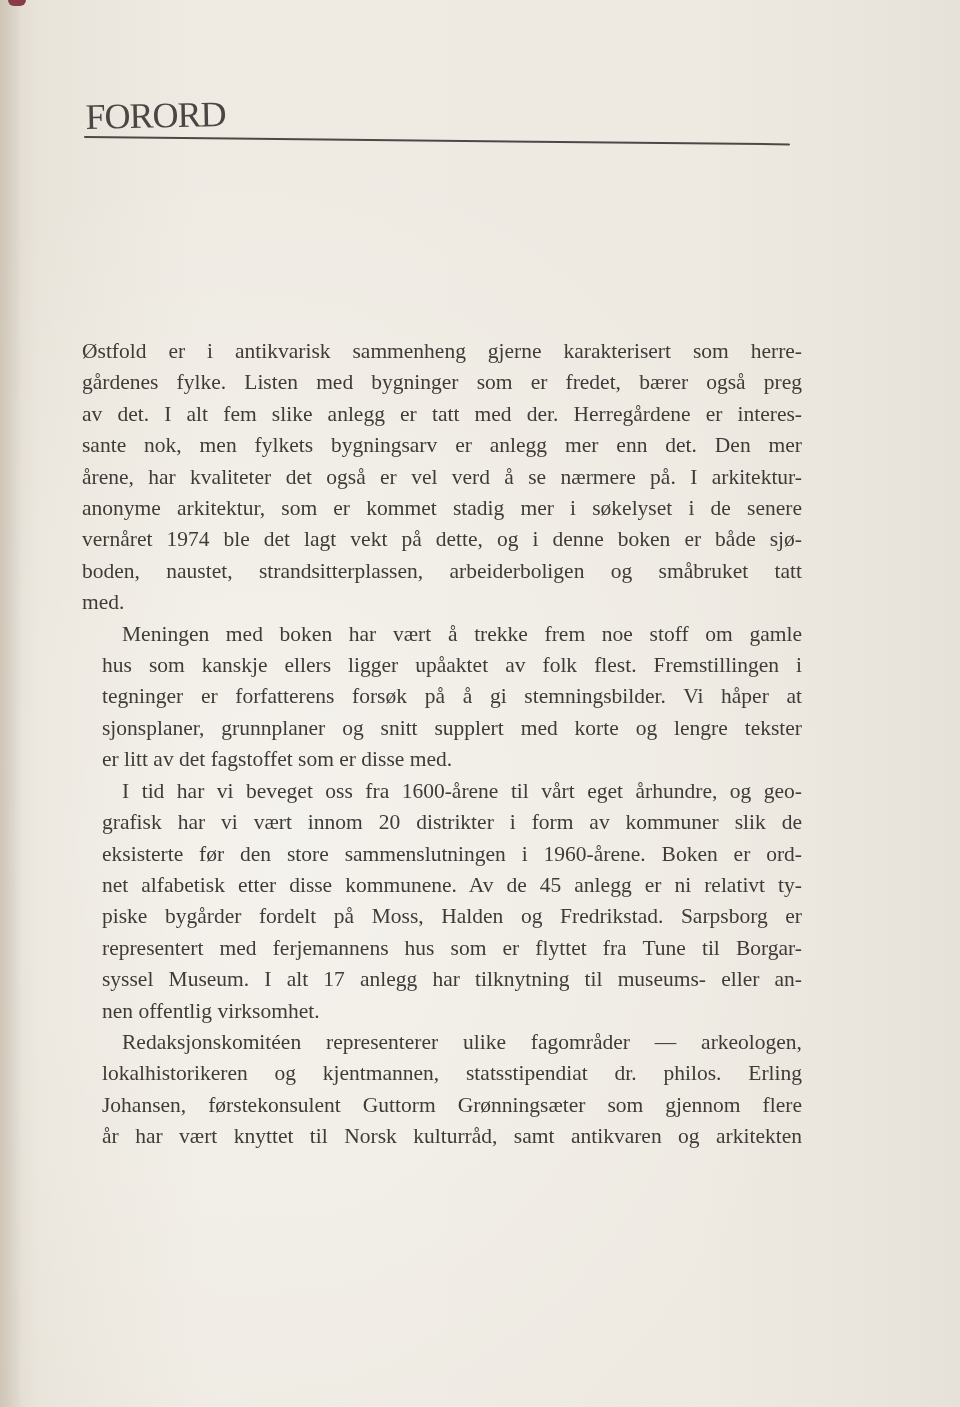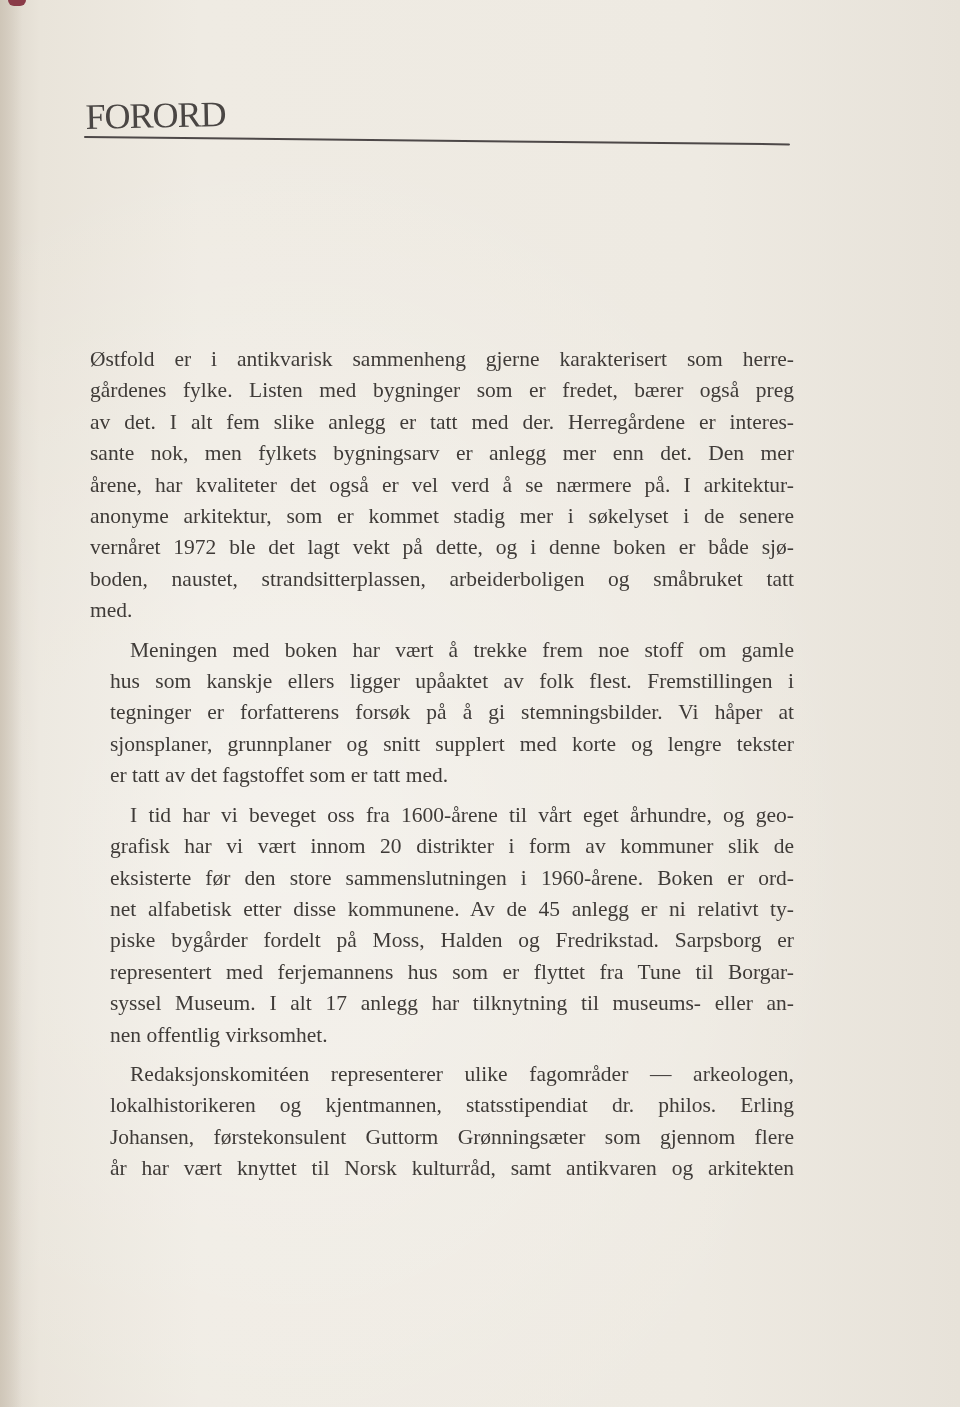--- a/index.html
+++ b/index.html
@@ -32,21 +32,21 @@
   .title-rule {
     position: absolute; left: 0; top: 40px; width: 706px; height: 2px;
     background: #4d4848; border-radius: 1px;
     transform: rotate(0.6deg); transform-origin: left center;
   }
   .body-text {
     position: absolute; left: 82px; top: 336px; width: 720px;
     font-size: 21.5px; line-height: 31.4px; color: #3f3b38;
     text-align: justify;
   }
-  .para { margin: 8px; text-indent: 0; }
+  .para { margin: 0; text-indent: 0; }
   .para.indent { text-indent: 20px; }
   .line { display: block; text-align: justify; text-align-last: justify; white-space: nowrap; }
   .line.last { text-align-last: left; }
   .para.indent .line:first-child { padding-left: 20px; }
 </style>
 </head>
 <body>
 
 <div class="page">
   <div class="page-edge"></div>
@@ -58,30 +58,30 @@
   </div>
 
   <div class="body-text" id="body-text">
       <p class="para">
         <span class="line">Østfold er i antikvarisk sammenheng gjerne karakterisert som herre-</span>
         <span class="line">gårdenes fylke. Listen med bygninger som er fredet, bærer også preg</span>
         <span class="line">av det. I alt fem slike anlegg er tatt med der. Herregårdene er interes-</span>
         <span class="line">sante nok, men fylkets bygningsarv er anlegg mer enn det. Den mer</span>
         <span class="line">årene, har kvaliteter det også er vel verd å se nærmere på. I arkitektur-</span>
         <span class="line">anonyme arkitektur, som er kommet stadig mer i søkelyset i de senere</span>
-        <span class="line">vernåret 1972 ble det lagt vekt på dette, og i denne boken er både sjø-</span>
+        <span class="line">vernåret 1974 ble det lagt vekt på dette, og i denne boken er både sjø-</span>
         <span class="line">boden, naustet, strandsitterplassen, arbeiderboligen og småbruket tatt</span>
         <span class="line last">med.</span>
       </p>
       <p class="para indent">
         <span class="line">Meningen med boken har vært å trekke frem noe stoff om gamle</span>
         <span class="line">hus som kanskje ellers ligger upåaktet av folk flest. Fremstillingen i</span>
         <span class="line">tegninger er forfatterens forsøk på å gi stemningsbilder. Vi håper at</span>
         <span class="line">sjonsplaner, grunnplaner og snitt supplert med korte og lengre tekster</span>
-        <span class="line last">er tatt av det fagstoffet som er tatt med.</span>
+        <span class="line last">er litt av det fagstoffet som er disse med.</span>
       </p>
       <p class="para indent">
         <span class="line">I tid har vi beveget oss fra 1600-årene til vårt eget århundre, og geo-</span>
         <span class="line">grafisk har vi vært innom 20 distrikter i form av kommuner slik de</span>
         <span class="line">eksisterte før den store sammenslutningen i 1960-årene. Boken er ord-</span>
         <span class="line">net alfabetisk etter disse kommunene. Av de 45 anlegg er ni relativt ty-</span>
         <span class="line">piske bygårder fordelt på Moss, Halden og Fredrikstad. Sarpsborg er</span>
         <span class="line">representert med ferjemannens hus som er flyttet fra Tune til Borgar-</span>
         <span class="line">syssel Museum. I alt 17 anlegg har tilknytning til museums- eller an-</span>
         <span class="line last">nen offentlig virksomhet.</span>

